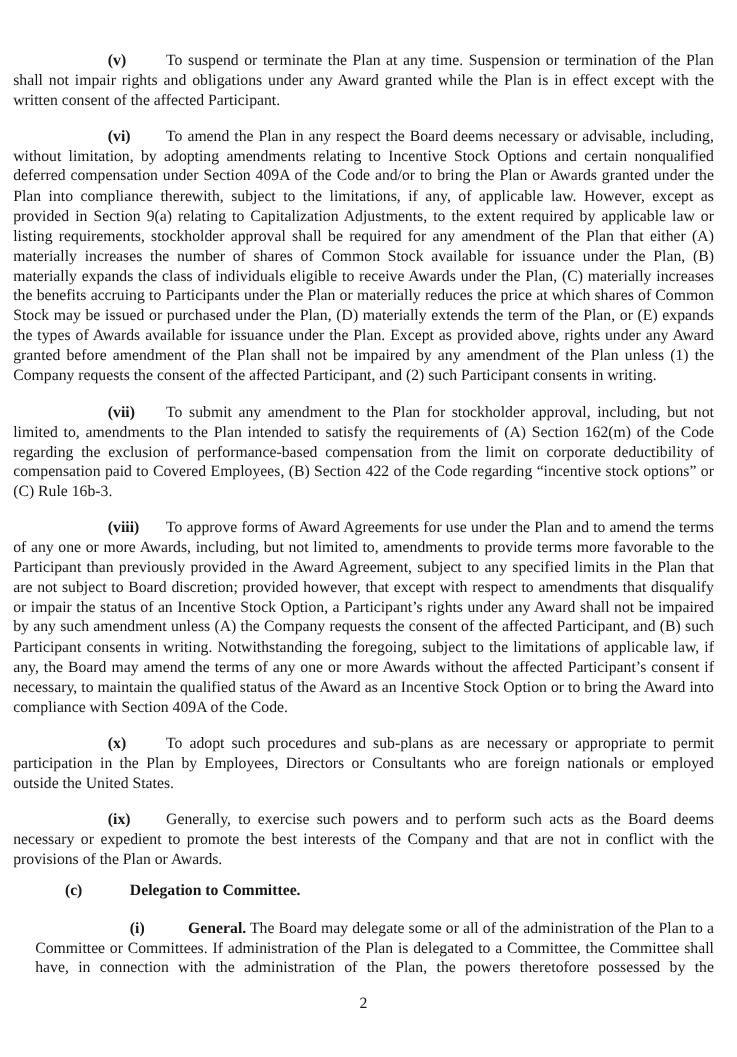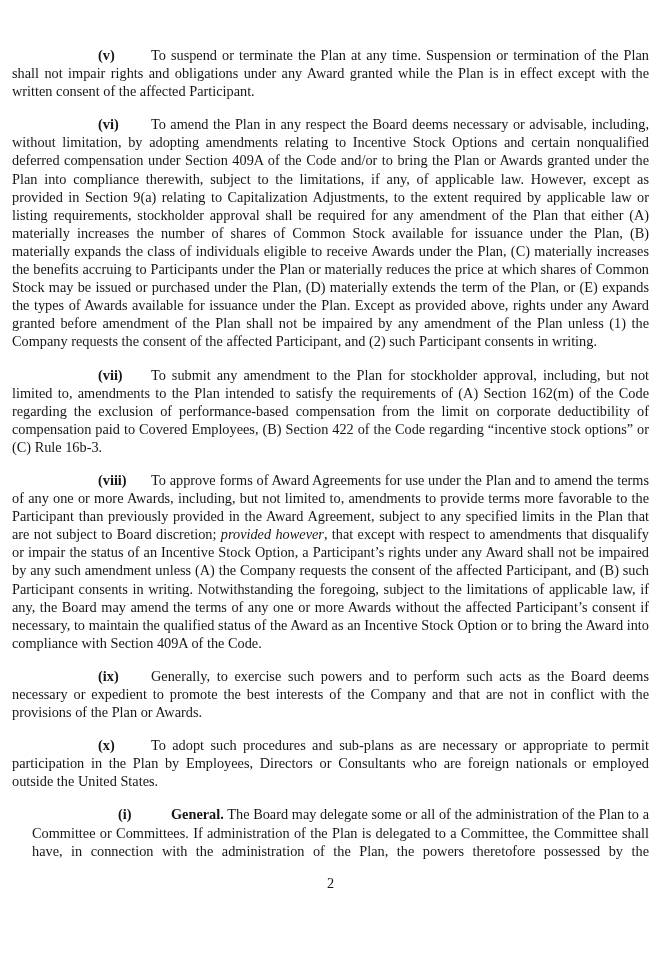--- a/index.html
+++ b/index.html
@@ -42,35 +42,36 @@
     text-indent: 47px;
   }
   .para.heading .label {
     width: 59px;
   }
   .para.continued {
     text-align-last: justify;
     margin-left: 20px;
   }
   .seg-normal { font-style: normal; font-weight: normal; }
-  .seg-italic { font-style: italic; }
+  .seg-italic { }
   .seg-bold   { font-weight: bold; }
   .page-number {
     margin-top: 14px;
     text-align: center;
     text-indent: 0;
   }
 </style>
 </head>
 <body>
 
 <div class="page" style="background: rgb(255, 255, 255); color: rgb(22, 22, 22);">
   <div class="doc-body">
       <p class="para item"><span class="label">(v)</span><span class="seg-normal">To suspend or terminate the Plan at any time.  Suspension or termination of the Plan shall not impair rights and obligations under any Award granted while the Plan is in effect except with the written consent of the affected Participant.</span></p>
       <p class="para item"><span class="label">(vi)</span><span class="seg-normal">To amend the Plan in any respect the Board deems necessary or advisable, including, without limitation, by adopting amendments relating to Incentive Stock Options and certain nonqualified deferred compensation under Section 409A of the Code and/or to bring the Plan or Awards granted under the Plan into compliance therewith, subject to the limitations, if any, of applicable law.  However, except as provided in Section 9(a) relating to Capitalization Adjustments, to the extent required by applicable law or listing requirements, stockholder approval shall be required for any amendment of the Plan that either (A) materially increases the number of shares of Common Stock available for issuance under the Plan, (B) materially expands the class of individuals eligible to receive Awards under the Plan, (C) materially increases the benefits accruing to Participants under the Plan or materially reduces the price at which shares of Common Stock may be issued or purchased under the Plan, (D) materially extends the term of the Plan, or (E) expands the types of Awards available for issuance under the Plan.  Except as provided above, rights under any Award granted before amendment of the Plan shall not be impaired by any amendment of the Plan unless (1) the Company requests the consent of the affected Participant, and (2) such Participant consents in writing.</span></p>
       <p class="para item"><span class="label">(vii)</span><span class="seg-normal">To submit any amendment to the Plan for stockholder approval, including, but not limited to, amendments to the Plan intended to satisfy the requirements of (A) Section 162(m) of the Code regarding the exclusion of performance-based compensation from the limit on corporate deductibility of compensation paid to Covered Employees, (B) Section 422 of the Code regarding “incentive stock options” or (C) Rule 16b-3.</span></p>
       <p class="para item"><span class="label">(viii)</span><span class="seg-normal">To approve forms of Award Agreements for use under the Plan and to amend the terms of any one or more Awards, including, but not limited to, amendments to provide terms more favorable to the Participant than previously provided in the Award Agreement, subject to any specified limits in the Plan that are not subject to Board discretion; </span><span class="seg-italic">provided however</span><span class="seg-normal">, that except with respect to amendments that disqualify or impair the status of an Incentive Stock Option, a Participant’s rights under any Award shall not be impaired by any such amendment unless (A) the Company requests the consent of the affected Participant, and (B) such Participant consents in writing.  Notwithstanding the foregoing, subject to the limitations of applicable law, if any, the Board may amend the terms of any one or more Awards without the affected Participant’s consent if necessary, to maintain the qualified status of the Award as an Incentive Stock Option or to bring the Award into compliance with Section 409A of the Code.</span></p>
+      <p class="para item"><span class="label">(x)</span><span class="seg-normal">To adopt such procedures and sub-plans as are necessary or appropriate to permit participation in the Plan by Employees, Directors or Consultants who are foreign nationals or employed outside the United States.</span></p>
       <p class="para item"><span class="label">(ix)</span><span class="seg-normal">Generally, to exercise such powers and to perform such acts as the Board deems necessary or expedient to promote the best interests of the Company and that are not in conflict with the provisions of the Plan or Awards.</span></p>
-      <p class="para item"><span class="label">(x)</span><span class="seg-normal">To adopt such procedures and sub-plans as are necessary or appropriate to permit participation in the Plan by Employees, Directors or Consultants who are foreign nationals or employed outside the United States.</span></p>
+      <p class="para heading"><span class="label">(c)</span><span class="seg-bold">Delegation to Committee.</span></p>
       <p class="para item continued"><span class="label">(i)</span><span class="seg-bold">General.</span><span class="seg-normal">  The Board may delegate some or all of the administration of the Plan to a Committee or Committees.  If administration of the Plan is delegated to a Committee, the Committee shall have, in connection with the administration of the Plan, the powers theretofore possessed by the</span></p>
     </div>
   <div class="page-number">2</div>
 </div>
 
 </body></html>

